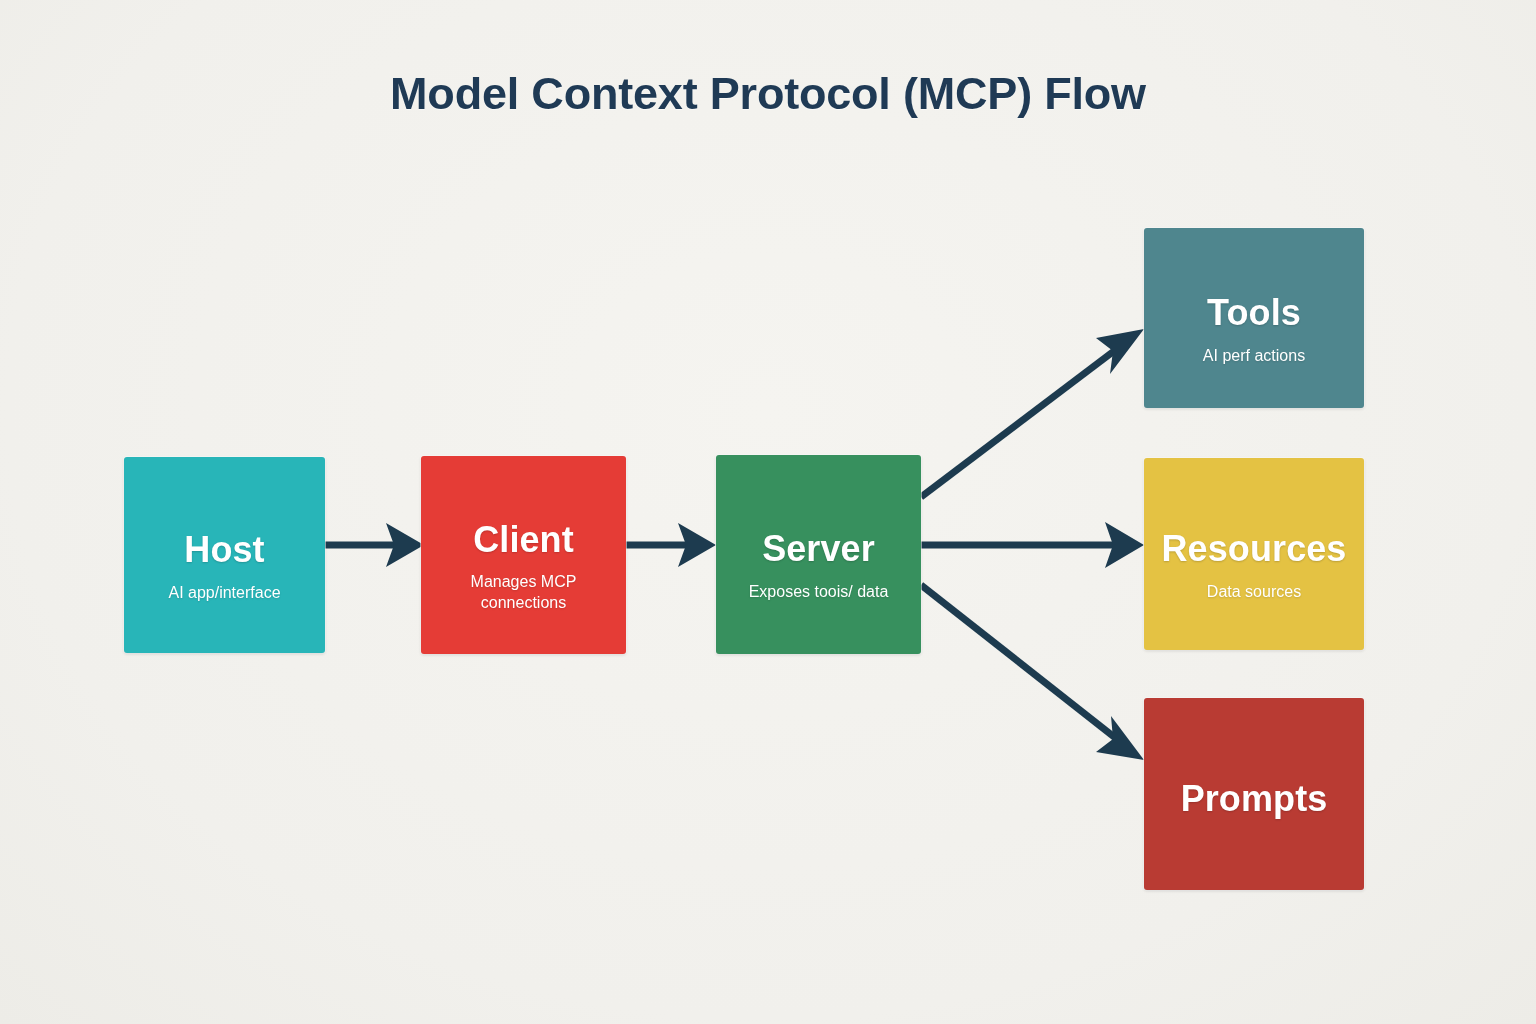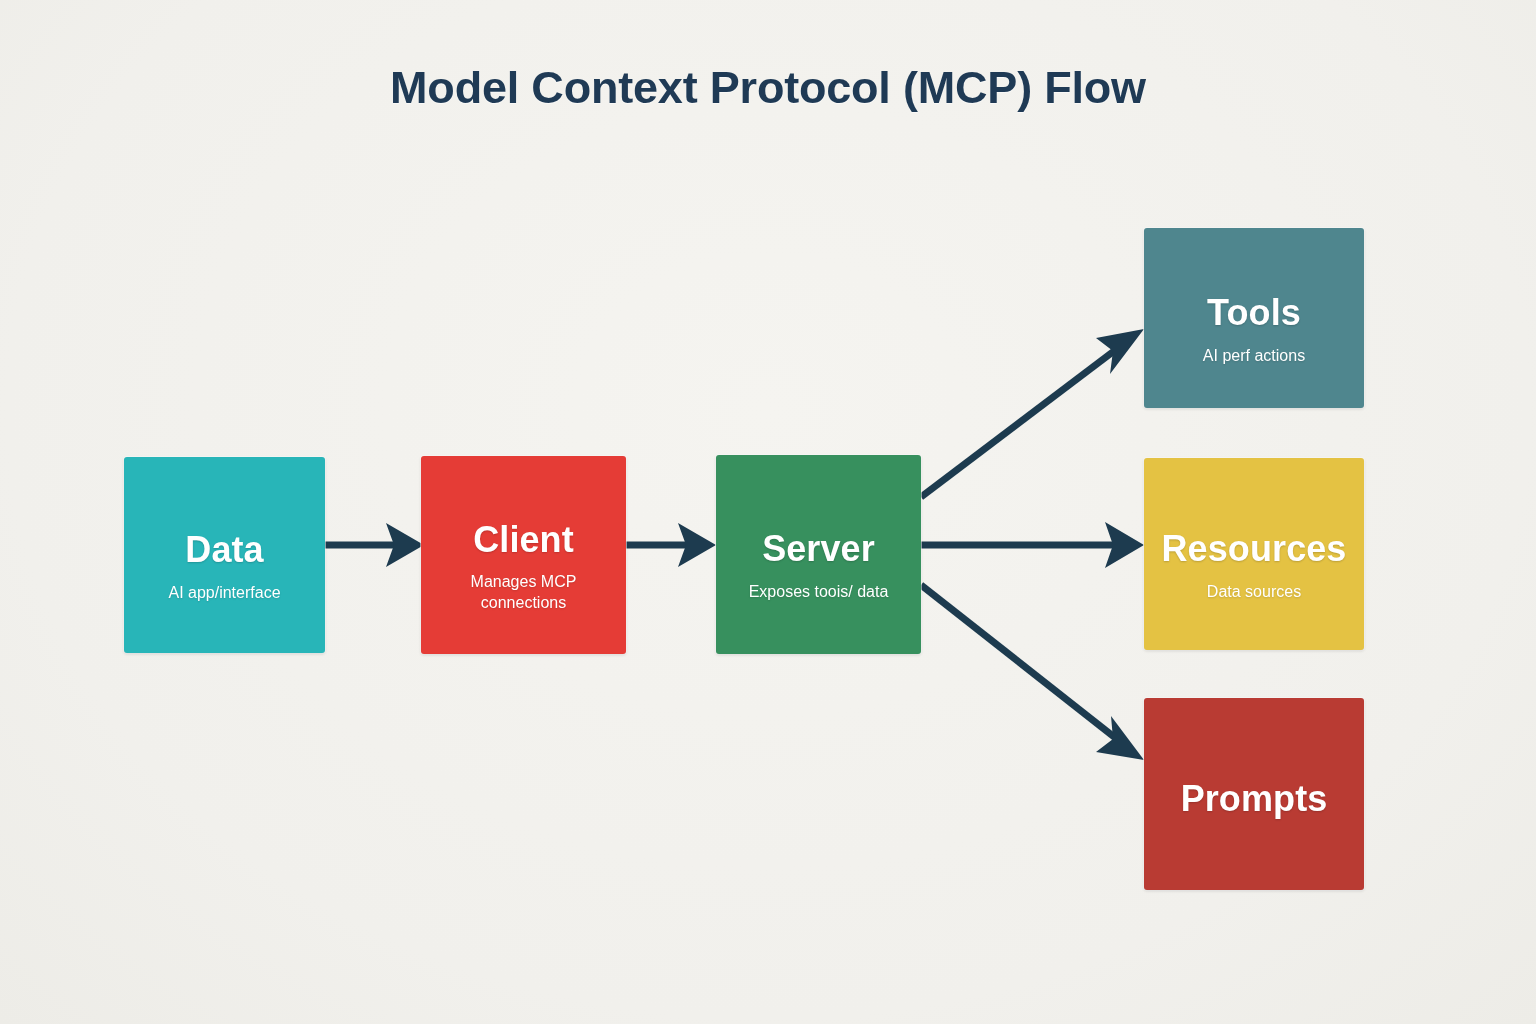--- a/index.html
+++ b/index.html
@@ -53,21 +53,21 @@
   .node .node-sub {
     font-size: 16px;
     font-weight: 400;
     line-height: 1.28;
     text-shadow: 0 1px 2px rgba(0,0,0,0.14);
     max-width: 190px;
   }
   #title {
     position: absolute;
     left: 0;
-    top: 62px;
+    top: 68px;
     width: 1536px;
     text-align: center;
     font-size: 45px;
     font-weight: 700;
     color: #1f3a55;
     letter-spacing: -0.2px;
     text-shadow: 0 1px 1px rgba(255,255,255,0.6);
   }
   
   #node-host      { left:124px;  top:457px; width:201px; height:196px; background:#28b5b8; }
@@ -110,21 +110,21 @@
       <path d="M 1144 545 L 1105 522 L 1113 545 L 1105 568 Z" fill="#1d3b4f"></path>
     </g>
 
     <g>
       <line x1="921" y1="585" x2="1118" y2="740" stroke="#1d3b4f" stroke-width="7"></line>
       <path d="M 1144 760 L 1096 752 L 1113 739 L 1111 716 Z" fill="#1d3b4f"></path>
     </g>
   </svg>
 
   <div class="node" id="node-host">
-    <div class="node-title">Data</div>
+    <div class="node-title">Host</div>
     <div class="node-sub">AI app/interface</div>
   </div>
 
   <div class="node" id="node-client">
     <div class="node-title">Client</div>
     <div class="node-sub">Manages MCP connections</div>
   </div>
 
   <div class="node" id="node-server">
     <div class="node-title">Server</div>

